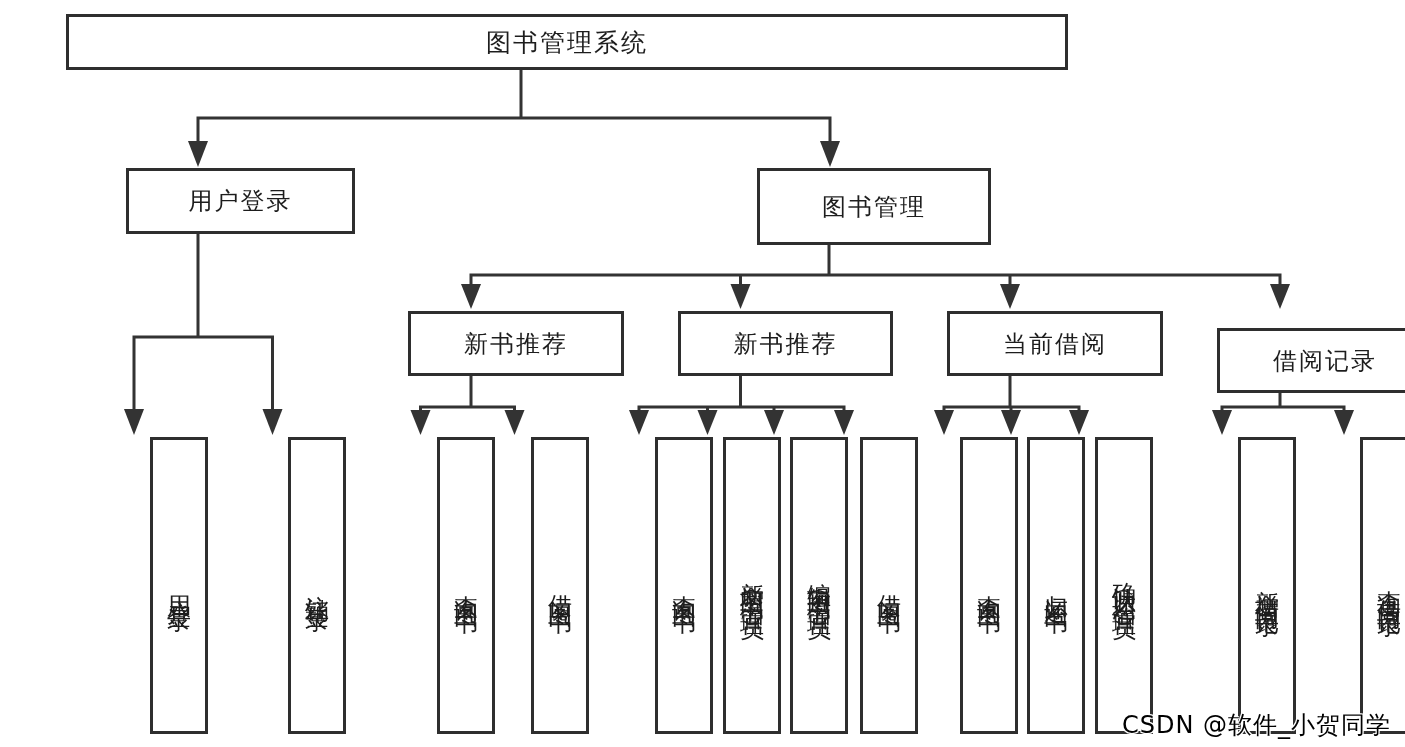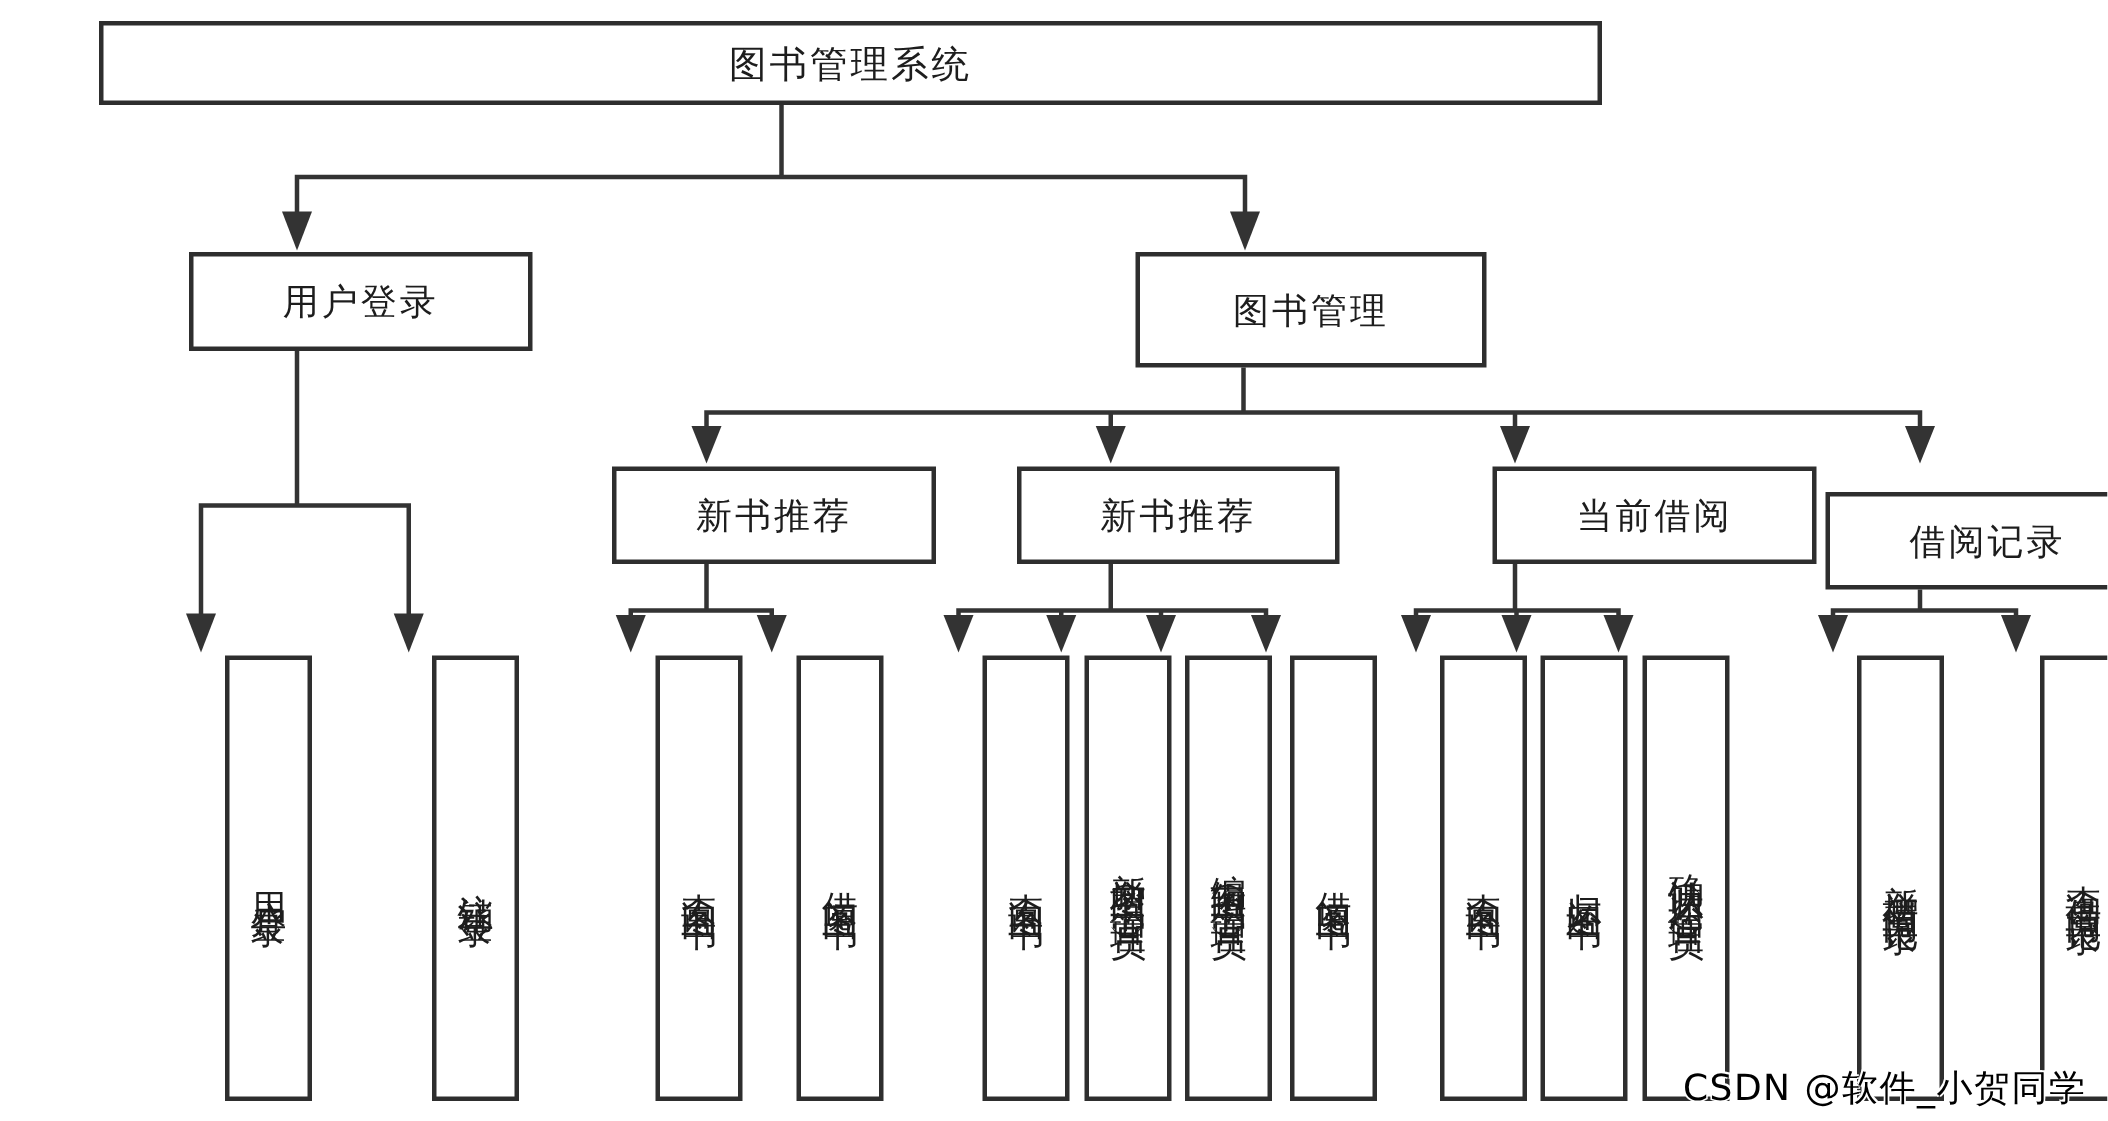--- a/index.html
+++ b/index.html
@@ -45,21 +45,21 @@
     color: #1d1d1d;
     letter-spacing: 5px;
     line-height: 1;
   }
   
   .n-root   { left: 21px;   top: 14px;  width: 1002px; height: 56px; }
   .n-login  { left: 81px;   top: 168px; width: 229px;  height: 66px; }
   .n-mgmt   { left: 712px;  top: 168px; width: 234px;  height: 77px; }
   .n-rec    { left: 363px;  top: 311px; width: 216px;  height: 65px; }
   .n-borrow { left: 633px;  top: 311px; width: 215px;  height: 65px; }
-  .n-cur    { left: 950px;  top: 311px; width: 216px;  height: 65px; }
+  .n-cur    { left: 902px;  top: 311px; width: 216px;  height: 65px; }
   .n-rec2   { left: 1172px; top: 328px; width: 216px;  height: 65px; }
   .leaf { top: 437px; width: 58px; height: 297px; }
   .l-1  { left: 105px; }
   .l-2  { left: 243px; }
   .l-3  { left: 392px; }
   .l-4  { left: 486px; }
   .l-5  { left: 610px; }
   .l-6  { left: 678px; }
   .l-7  { left: 745px; }
   .l-8  { left: 815px; }

